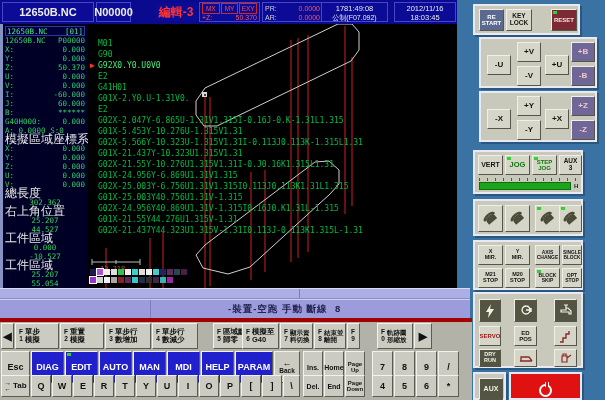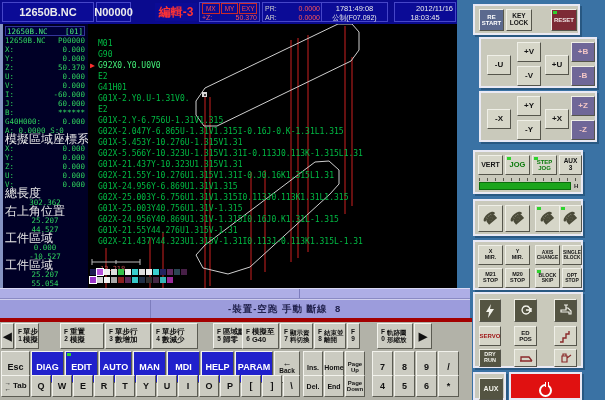--- a/index.html
+++ b/index.html
@@ -92,21 +92,21 @@
     </div>
     <div class="tcell trow2" style="left:321px;width:67px;font-size:7.5px">
       <div class="tline" style="justify-content:center">
           <span>1781:49:08</span>
         </div>
       <div class="tline" style="justify-content:center;font-size:7px">
           <span>公制(F07.092)</span>
         </div>
     </div>
     <div class="tcell trow2" style="left:394px;width:62px;font-size:7.5px">
-      <div class="tline" style="justify-content:flex-end">
+      <div class="tline" style="justify-content:center">
           <span>2012/11/16</span>
         </div>
       <div class="tline" style="justify-content:center">
           <span>18:03:45</span>
         </div>
     </div>
   </div>
 
   <div class="lp">
     <div class="lp-row lp-head">
@@ -184,21 +184,20 @@
     </svg>
 
     <div class="gcode">
       <div class="gl"><span>M01</span></div>
       <div class="gl"><span>G90</span></div>
       <div class="gl cur"><span class="cur-arrow">▶</span><span>G92X0.Y0.U0V0</span></div>
       <div class="gl"><span>E2</span></div>
       <div class="gl"><span>G41H01</span></div>
       <div class="gl"><span>G01X-2.Y0.U-1.31V0.</span></div>
       <div class="gl"><span>E2</span></div>
-      <div class="gl"><span>G01X-2.Y-6.756U-1.31V1.315</span></div>
       <div class="gl"><span>G02X-2.047Y-6.865U-1.31V1.315I-0.16J-0.K-1.31L1.315</span></div>
       <div class="gl"><span>G01X-5.453Y-10.276U-1.315V1.31</span></div>
       <div class="gl"><span>G02X-5.566Y-10.323U-1.315V1.31I-0.113J0.113K-1.315L1.31</span></div>
       <div class="gl"><span>G01X-21.437Y-10.323U1.315V1.31</span></div>
       <div class="gl"><span>G02X-21.55Y-10.276U1.315V1.31I-0.J0.16K1.315L1.31</span></div>
       <div class="gl"><span>G01X-24.956Y-6.869U1.31V1.315</span></div>
       <div class="gl"><span>G02X-25.003Y-6.756U1.31V1.315I0.113J0.113K1.31L1.315</span></div>
       <div class="gl"><span>G01X-25.003Y40.756U1.31V-1.315</span></div>
       <div class="gl"><span>G02X-24.956Y40.869U1.31V-1.315I0.16J0.K1.31L-1.315</span></div>
       <div class="gl"><span>G01X-21.55Y44.276U1.315V-1.31</span></div>
@@ -245,21 +244,21 @@
     <div class="sttext">-裝置-空跑 手動 斷線  8</div>
   </div>
 
   <div class="redstrip"></div>
   <div class="keybg"></div>
 
   <div class="k arrkey" style="left:1px;width:13px">
       <span>◀</span>
     </div>
 
-  <div class="k fkey" style="left:15px;width:24px">
+  <div class="k fkey" style="left:15px;width:44px">
     <div class="fcol">
         <span>F</span>
         <span>1</span>
       </div>
     <div class="flbl">
         <span>單步</span>
         <span>模擬</span>
       </div>
   </div>
   <div class="k fkey" style="left:60px;width:44px">

